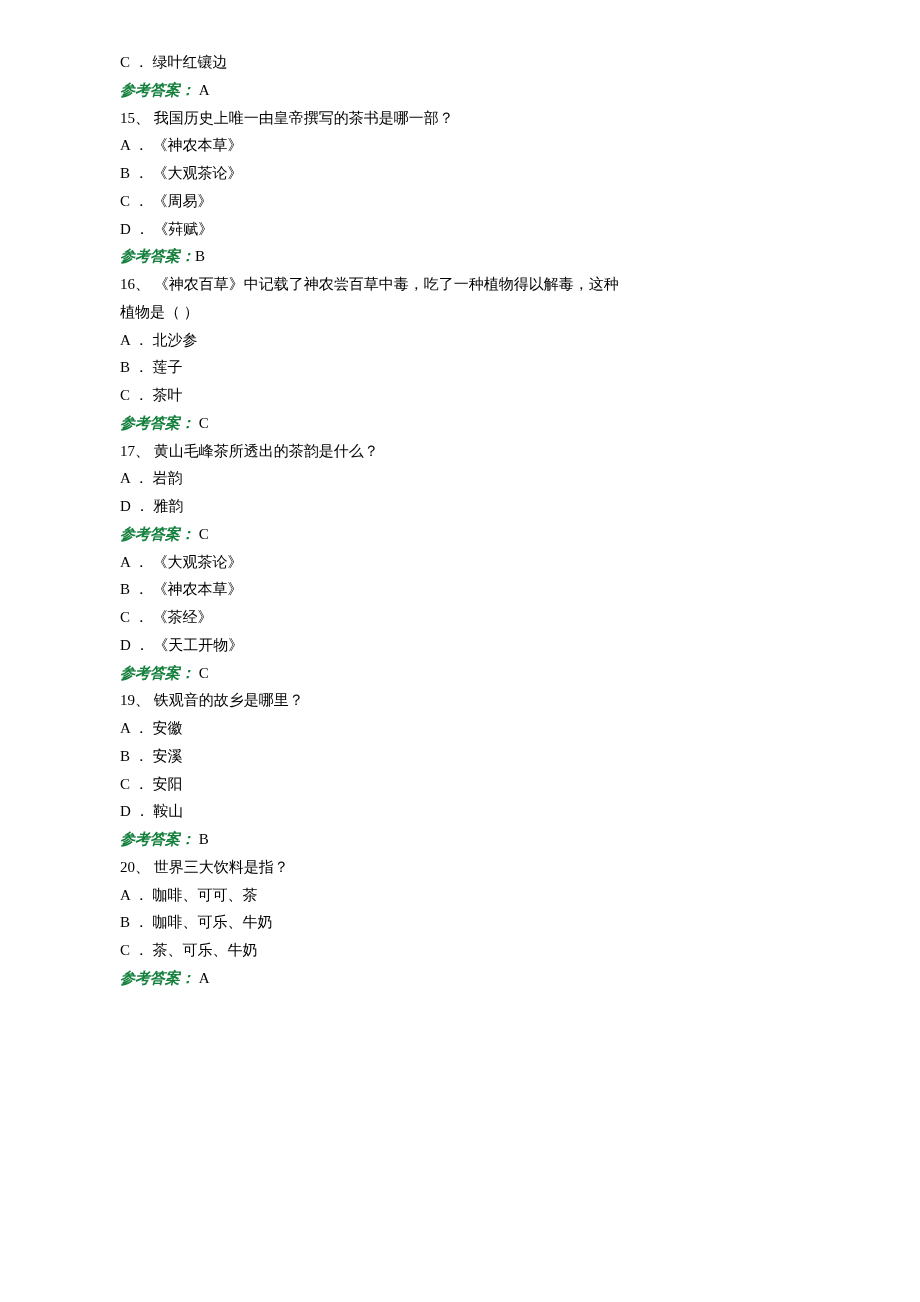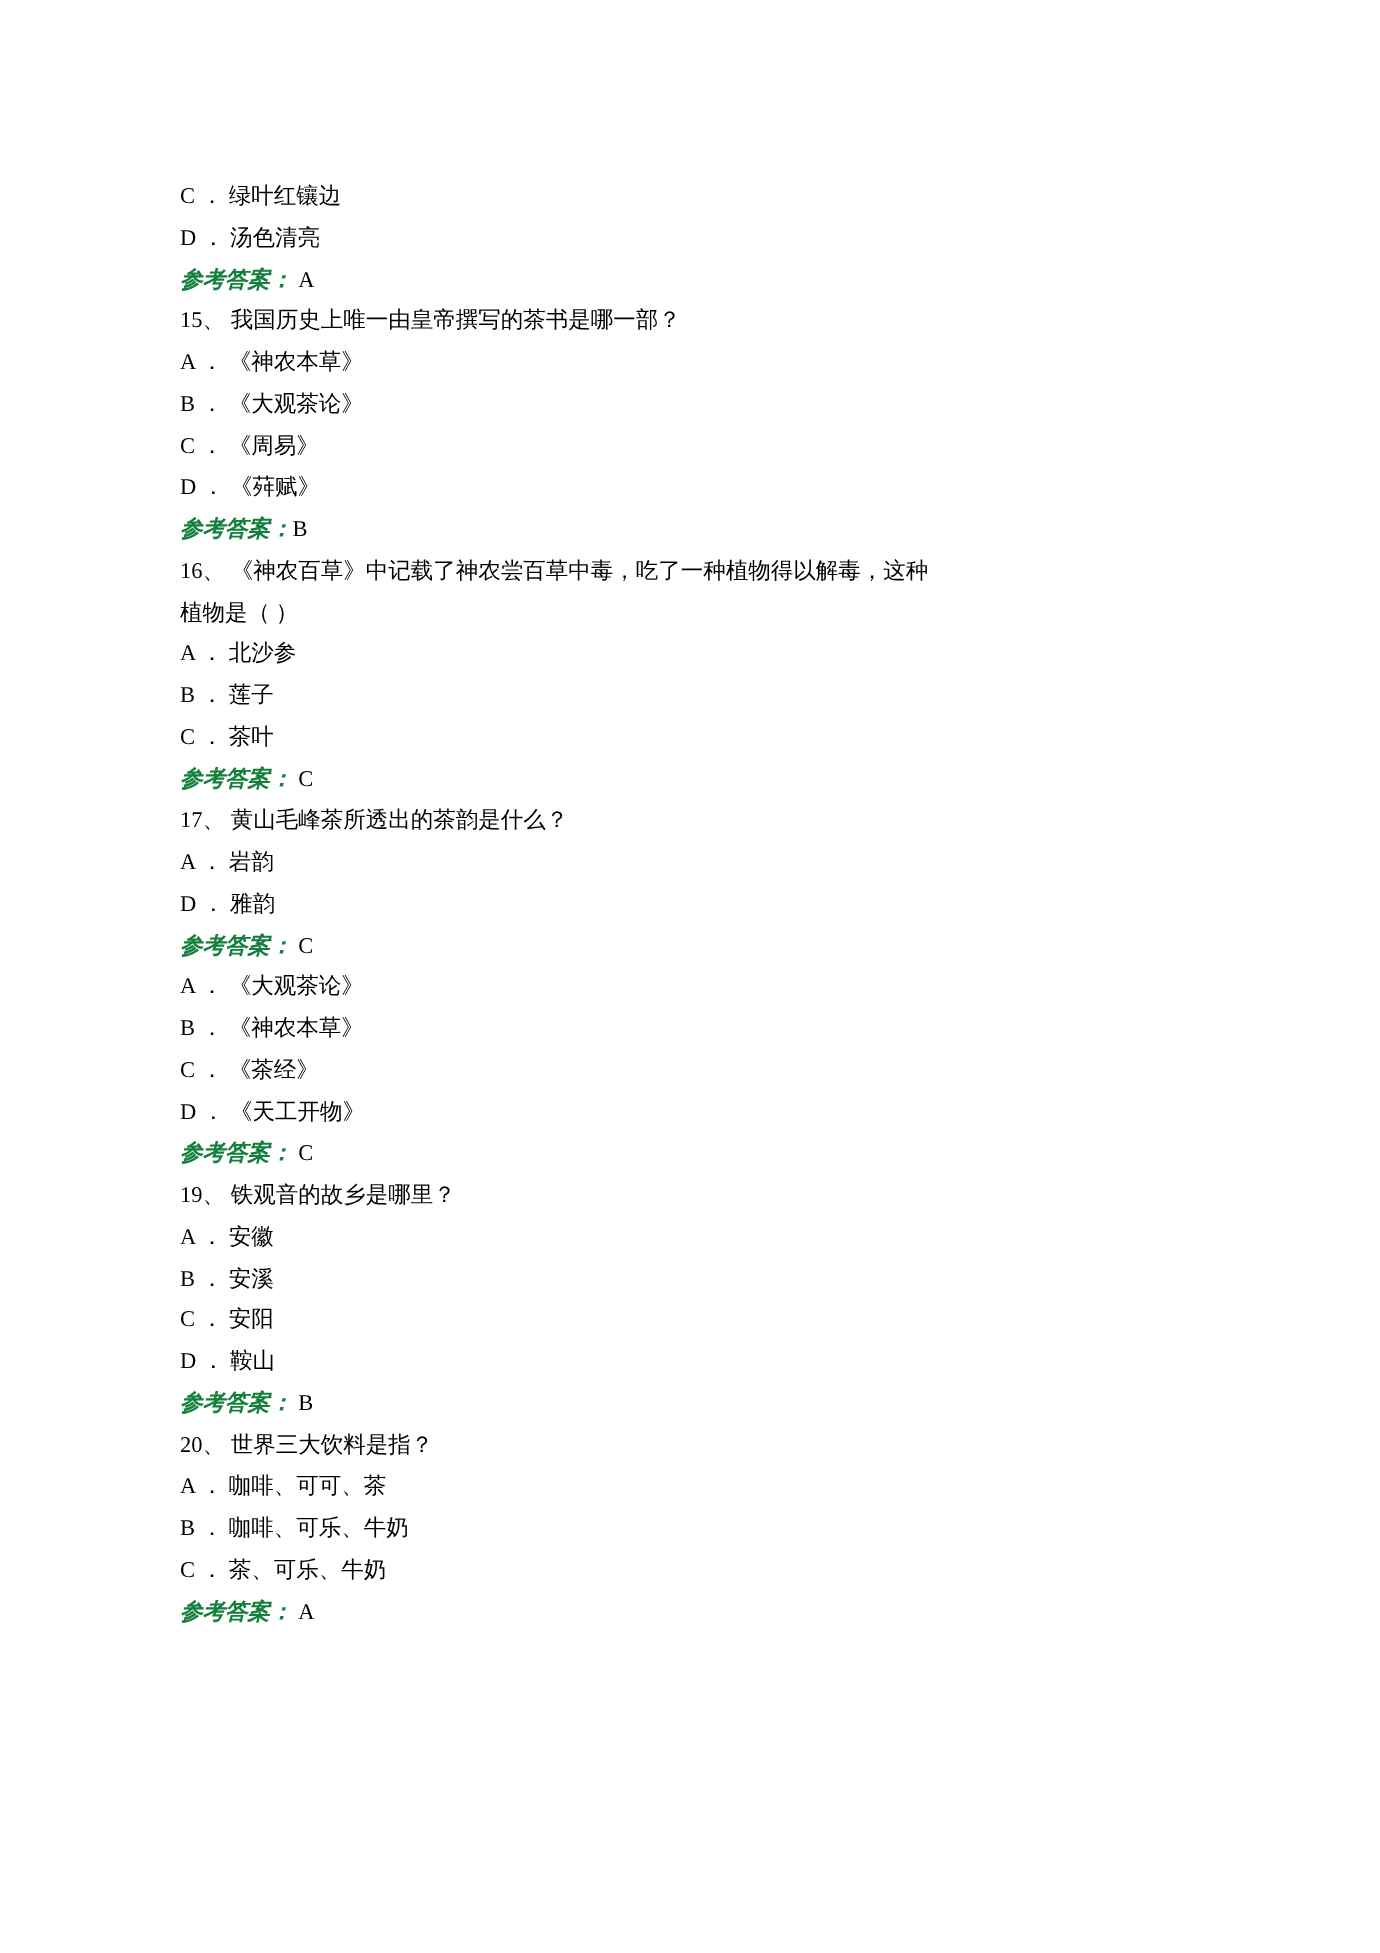--- a/index.html
+++ b/index.html
@@ -8,42 +8,41 @@
     background: #fff;
     font-family: "SimSun", "宋体", serif;
     font-size: 15px;
     color: #000;
     line-height: 1.85;
   }
   .page {
     width: 752px;
     min-height: 1302px;
     box-sizing: border-box;
-    padding: 118px 120px 60px 120px;
+    padding: 49px 120px 60px 120px;
   }
   .line {
     white-space: pre-wrap;
   }
   .answer-label {
     color: #15803d;
     font-style: italic;
     font-weight: bold;
     font-family: "KaiTi", "STKaiti", serif;
   }
   .answer-value {
     color: #000;
   }
 </style>
 </head>
 <body>
 
 <div class="page">
 
   <div class="line"><span>C</span> ． <span>绿叶红镶边</span></div>
-  <div class="line"><span>D</span> ． <span>汤色清亮</span></div>
   <div class="line"><span class="answer-label">参考答案：</span><span class="answer-value"> A</span></div>
 
   <div class="line"><span>15、</span><span> 我国历史上唯一由皇帝撰写的茶书是哪一部？</span></div>
   <div class="line"><span>A</span> ． <span>《神农本草》</span></div>
   <div class="line"><span>B</span> ． <span>《大观茶论》</span></div>
   <div class="line"><span>C</span> ． <span>《周易》</span></div>
   <div class="line"><span>D</span> ． <span>《荈赋》</span></div>
   <div class="line"><span class="answer-label">参考答案：</span><span class="answer-value">B</span></div>
 
   <div class="line"><span>16、</span><span> 《神农百草》中记载了神农尝百草中毒，吃了一种植物得以解毒，这种植物是（ ）</span></div>

